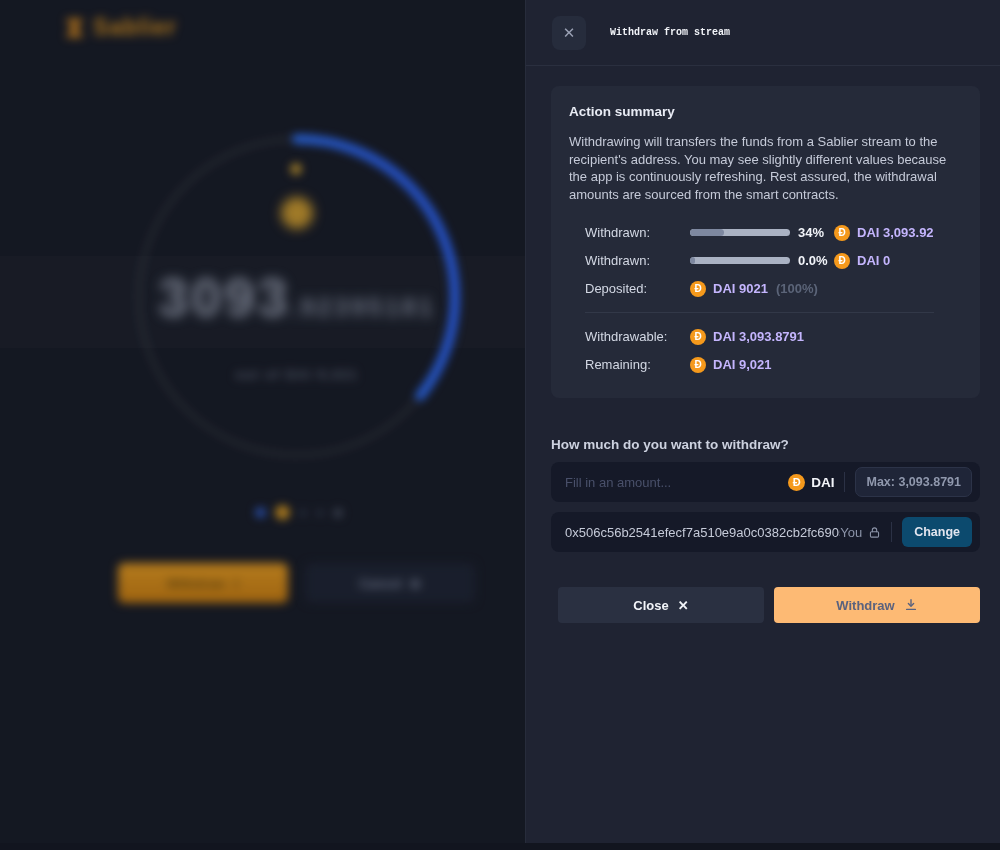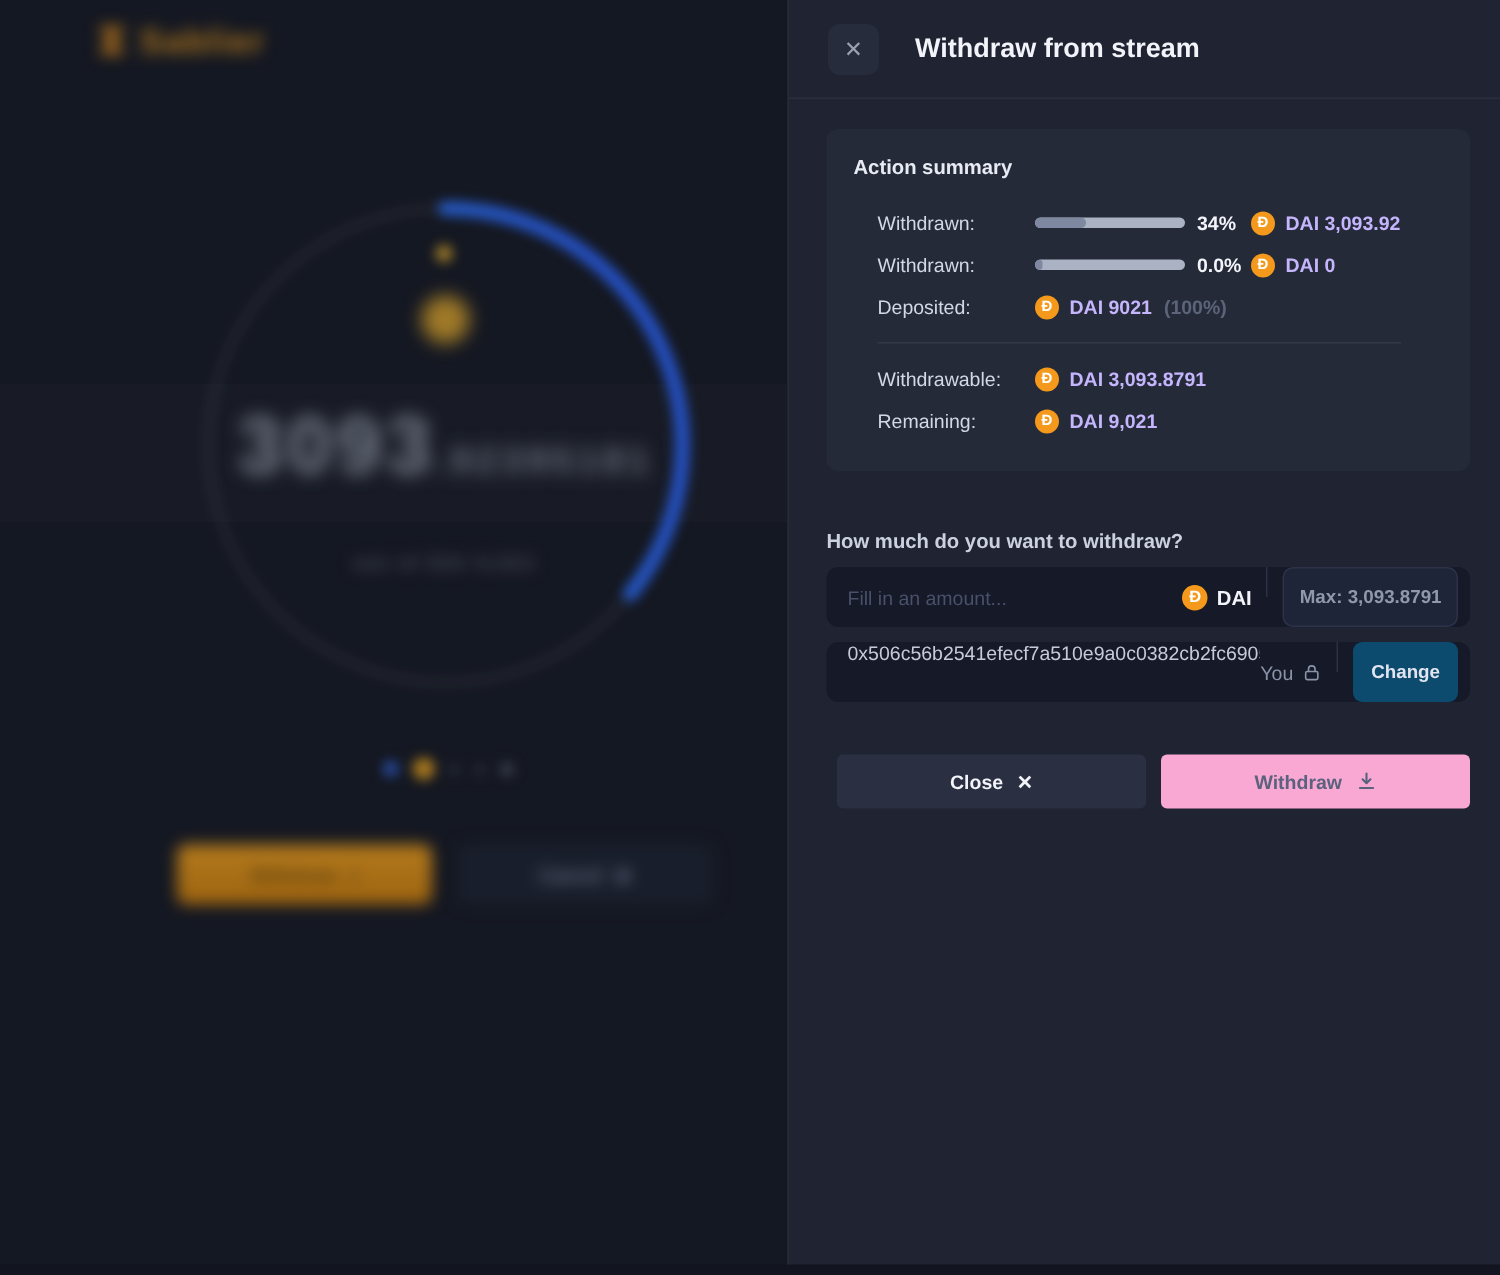--- a/index.html
+++ b/index.html
@@ -35,60 +35,60 @@
   .bg-btn-primary { left:118px; background:linear-gradient(180deg,#d9921f,#c0770f); color:#6d4a0c; }
   .bg-btn-secondary { left:305px; background:#1d2231; color:#79819a; }
   .left-shade { position:absolute; inset:0; background:rgba(13,15,22,0.18); pointer-events:none; }
 
   
   .modal { position:absolute; left:525px; top:0; width:475px; height:850px; background:#1f2332;
            border-left:1px solid #272c3b; }
   .modal-header { height:66px; display:flex; align-items:center; padding:0 26px; border-bottom:1px solid #2a2f3f; }
   .close-chip { width:34px; height:34px; border-radius:8px; background:#262c3c; color:#9aa1b4; font-size:15px;
                 display:flex; align-items:center; justify-content:center; cursor:pointer; }
-  .modal-title { margin-left:24px; font-size:18px; font-weight:bold; color:#f2f4f9; }
+  .modal-title { margin-left:24px; font-size:10px; font-weight:bold; color:#f2f4f9;font-family:Liberation Mono, monospace; }
 
   .panel { margin:20px 20px 0 25px; background:#252a39; border-radius:8px; padding:18px 18px 26px 18px; }
   .panel-heading { font-size:13.5px; font-weight:bold; color:#e8ebf4; }
   .panel-desc { margin-top:14px; font-size:13px; line-height:17.5px; color:#c5cad8; }
   .rows { margin-top:22px; padding-left:16px; padding-right:14px; }
   .srow { display:flex; align-items:center; height:15px; margin-bottom:13px; font-size:13px; }
   .srow-label { width:105px; color:#d3d8e4; }
   .bar { width:100px; height:7px; border-radius:4px; background:#aab2c3; overflow:hidden; }
   .bar-fill { height:100%; background:#7e88a0; border-radius:4px; min-width:5px; }
   .pct { margin-left:8px; width:36px; font-weight:bold; color:#f2f4f9; }
   .coin { display:inline-flex; align-items:center; justify-content:center; width:16px; height:16px;
           border-radius:50%; background:#f5991c; color:#fff; font-size:10px; font-weight:bold; flex:0 0 auto; }
   .amt { margin-left:7px; font-weight:bold; color:#c4b5fd; white-space:nowrap; }
   .note { margin-left:8px; color:#5b6478; font-weight:bold; }
   .rows-divider { height:1px; background:#323848; margin:16px 14px 16px 16px; }
 
   .section-label { margin:0 20px 0 25px; font-size:13.5px; color:#ccd1df; font-weight:bold; }
   .label-amount { margin-top:39px; }
   .label-recipient { margin-top:16px; }
   .input-row { margin:10px 20px 0 25px; height:40px; background:#151928; border-radius:8px;
-               display:flex; padding:0 8px 0 14px; }
+               display:flex; align-items:center; padding:0 8px 0 14px; }
   .amount-input { flex:1; background:transparent; border:none; outline:none; color:#c6cbd9;
                   font-size:13px; font-family:"Liberation Sans", sans-serif; }
   .amount-input::placeholder { color:#49506a; }
   .token-chip { display:flex; align-items:center; gap:6px; font-size:13.5px; font-weight:bold; color:#f2f4f9; }
   .vdiv { width:1px; height:20px; background:#2b3145; margin:0 10px; }
   .max-btn { background:#1f2538; border:1px solid #2c3348; border-radius:7px; padding:7px 10px;
              font-size:12.5px; font-weight:bold; color:#9098ad; cursor:pointer; white-space:nowrap; }
   .address-text { flex:1; font-size:13px; color:#c6cbd9; white-space:nowrap; overflow:hidden; }
   .you-wrap { display:flex; align-items:center; gap:6px; color:#8b93a8; font-size:13px; }
   .change-btn { background:#0c4a6e; border:none; border-radius:6px; padding:8px 12px; font-size:12.5px;
                 font-weight:bold; color:#e2e5ef; cursor:pointer; font-family:"Liberation Sans", sans-serif; }
 
   .footer { margin:35px 20px 0 32px; display:flex; gap:10px; }
   .footer button { flex:1; height:36px; border:none; border-radius:4px; font-size:13px; font-weight:bold;
                    font-family:"Liberation Sans", sans-serif; display:flex; align-items:center;
                    justify-content:center; gap:9px; cursor:pointer; }
   .btn-close { background:#2a3041; color:#f2f4f9; }
-  .btn-withdraw { background:#f9a8d4; color:#5a627e; }
+  .btn-withdraw { background:#fdba74; color:#5a627e; }
 
   .bottom-strip { position:absolute; left:0; bottom:0; width:1000px; height:7px; background:#12151f; }
   .icon { display:inline-flex; align-items:center; }
 </style>
 </head>
 <body>
 
 <div class="stage">
 
   <div class="left">
@@ -142,20 +142,21 @@
 
     <div class="modal-header">
       <div class="close-chip">
         <span class="icon">✕</span>
       </div>
       <div class="modal-title">Withdraw from stream</div>
     </div>
 
     <div class="panel">
       <div class="panel-heading">Action summary</div>
+      <div class="panel-desc">Withdrawing will transfers the funds from a Sablier stream to the recipient's address. You may see slightly different values because the app is continuously refreshing. Rest assured, the withdrawal amounts are sourced from the smart contracts.</div>
 
       <div class="rows">
 
         <div class="srow">
           <span class="srow-label">Withdrawn:</span>
           <span class="bar">
             <span class="bar-fill" style="display: block; width: 34%;"></span>
           </span>
           <span class="pct">34%</span>
           <span class="coin">Đ</span>

